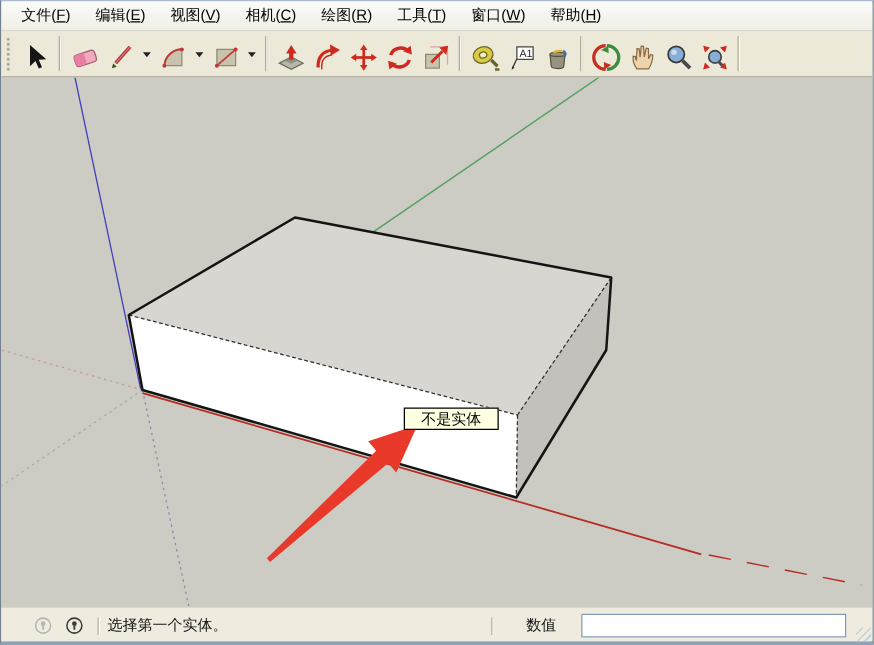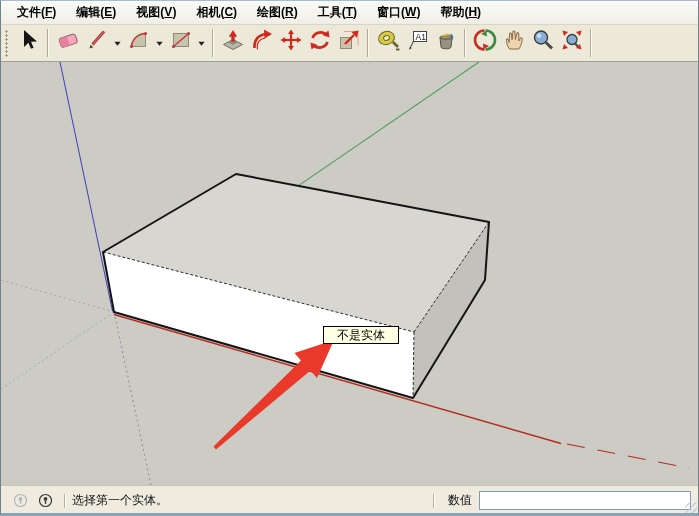--- a/index.html
+++ b/index.html
@@ -3,45 +3,45 @@
 <meta charset="utf-8">
 <style>
   html,body{margin:0;padding:0;background:#9aa4ad;}
   .window{
     width:699px;height:516px;position:relative;box-sizing:border-box;
     background:#ece9d8;border:1px solid #72818e;border-top:1px solid #a9bbd0;
     border-bottom:3px solid #8ba2b8;overflow:hidden;
     font-family:"Liberation Sans","DejaVu Sans",sans-serif;
   }
   .menubar{height:23px;display:flex;align-items:center;padding-left:6px;
-    background:linear-gradient(#fbfbf8,#efeee6);border-bottom:1px solid #d9d6c9;font-size:12px;color:#000;font-weight:bold;}
+    background:linear-gradient(#fbfbf8,#efeee6);border-bottom:1px solid #d9d6c9;font-size:12px;color:#000;}
   .menu-item{padding:2px 8px;margin:0 2px;white-space:nowrap;cursor:default;}
   .menu-item u{text-decoration:underline;}
   .toolbar{height:36px;display:flex;align-items:center;background:#ece9d8;
     border-bottom:1px solid #a2a093;padding-left:2px;}
   .grip{width:5px;height:27px;margin:0 4px 0 2px;
     background-image:radial-gradient(circle at 1.5px 1.5px,#a39f8d 1px,transparent 1.3px);
     background-size:5px 4px;background-repeat:repeat-y;}
-  .tbtn{width:29px;height:30px;display:flex;align-items:flex-start;justify-content:center;border-radius:2px;}
+  .tbtn{width:29px;height:30px;display:flex;align-items:flex-end;justify-content:center;border-radius:2px;}
   .ticon{width:24px;height:24px;display:block;}
   .ticon svg{width:24px;height:24px;display:block;}
   .dd{width:13px;height:30px;display:flex;align-items:center;justify-content:center;}
   .dd svg{width:9px;height:9px;display:block;}
   .tsep{width:1px;height:28px;background:#aeab9c;border-right:1px solid #fcfbf5;margin:0 4px;}
   .viewport{position:relative;height:423px;background:#cccbc4;}
   .scene{position:absolute;left:0;top:0;width:699px;height:423px;display:block;}
   .tooltip{position:absolute;left:322px;top:264px;height:16px;line-height:16px;padding:0 13px;
     background:#ffffe1;border:1px solid #000;font-size:12px;color:#000;white-space:nowrap;}
   .statusbar{height:29px;display:flex;align-items:center;background:#efecdf;
-    border-top:1px solid #c7c4b5;padding:0 7px;font-size:12px;color:#111;position:relative;}
+    border-top:1px solid #c7c4b5;padding:0 21px;font-size:12px;color:#111;position:relative;}
   .sicon{width:15px;height:15px;margin:0 5px;display:block;}
   .sicon svg{width:15px;height:15px;display:block;}
   .ssep{width:1px;height:14px;background:#b3b0a1;border-right:1px solid #fff;margin:0 6px;}
   .smsg{white-space:nowrap;}
-  .mwrap{margin-left:auto;display:flex;align-items:center;gap:7px;}
+  .mwrap{margin-left:auto;display:flex;align-items:center;gap:20px;}
   .minput{width:212px;height:19px;border:1px solid #7f9db9;background:#fff;
     font-size:12px;padding:0 3px;box-sizing:border-box;font-family:inherit;}
   .resize-grip{position:absolute;right:1px;bottom:1px;width:12px;height:12px;opacity:.7;
     background:repeating-linear-gradient(135deg,transparent 0 3px,#b9c7d6 3px 4.5px);}
 </style>
 </head>
 <body>
 
 <div class="window">
 

